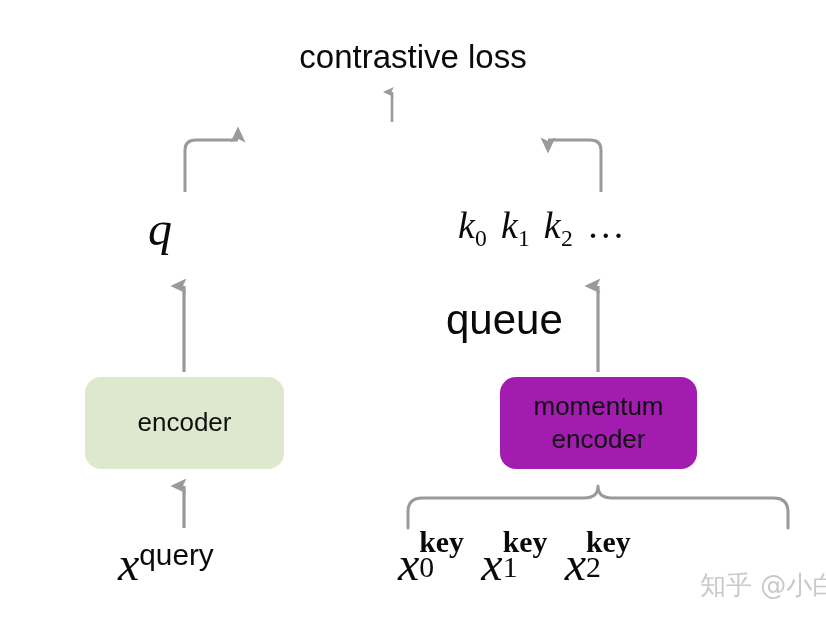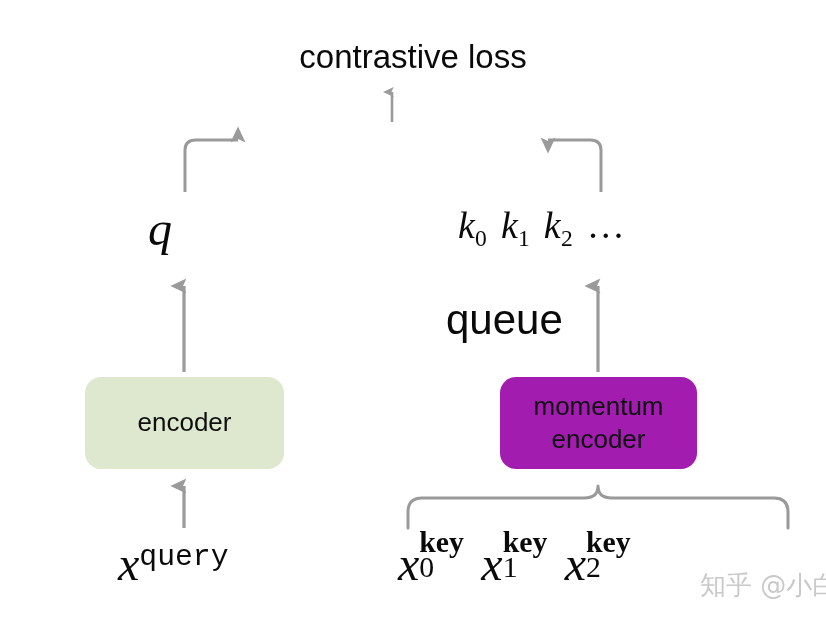--- a/index.html
+++ b/index.html
@@ -23,21 +23,21 @@
     line-height: 1;
   }
   .sans {
     font-family: "Liberation Sans", sans-serif;
   }
   .math {
     font-family: "Liberation Serif", serif;
     font-style: italic;
   }
   .mathup {
-    font-family: Liberation Mono, monospace;
+    font-family: Liberation Sans, sans-serif;
     font-style: normal;
     margin-top: 41px;
   }
   
   #contrastive-loss {
     left: 0; top: 40px; width: 826px; text-align: center;
     font-size: 33px;
   }
   #similarity {
     left: 0; top: 125px; width: 826px; text-align: center;

